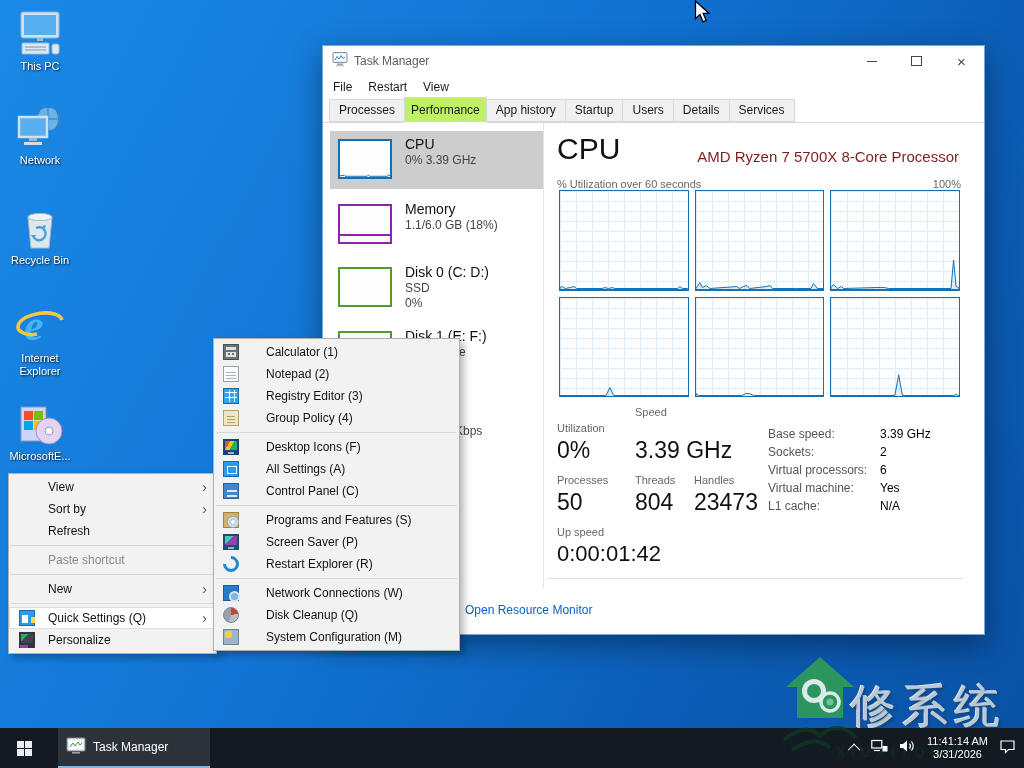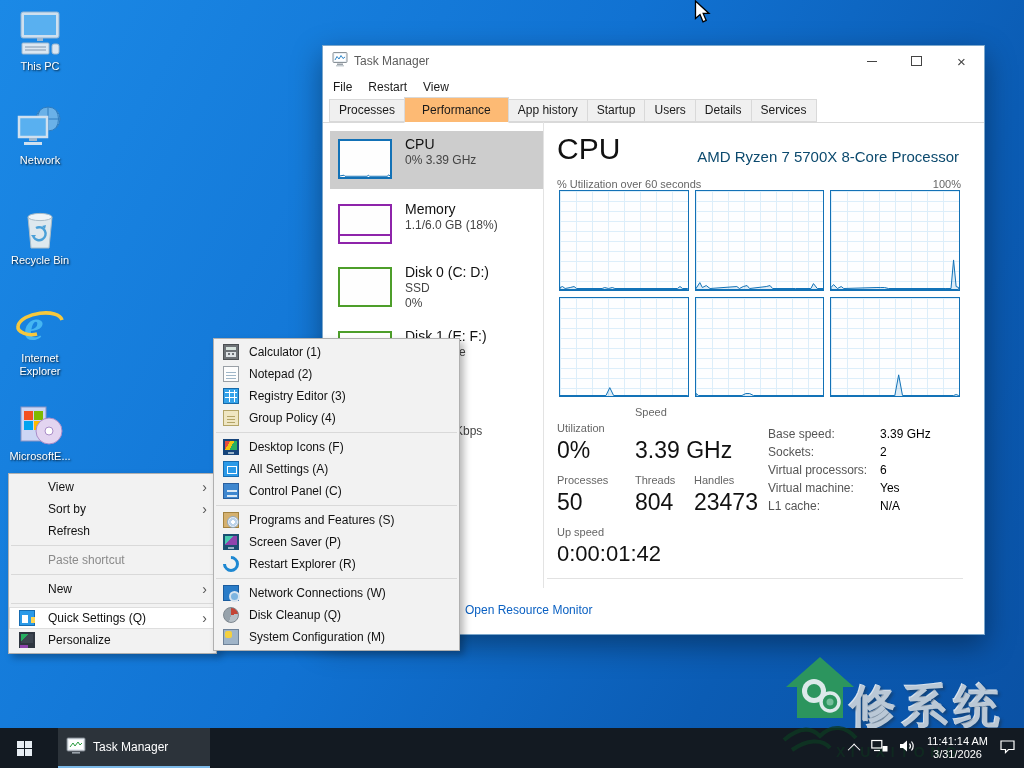--- a/index.html
+++ b/index.html
@@ -21,60 +21,60 @@
   .wbtn{width:45px;display:flex;align-items:center;justify-content:center;color:#444}
   .min-bar{width:10px;height:1px;background:#444}
   .max-box{width:9px;height:8px;border:1px solid #444}
   .close-x{font-size:15px;line-height:15px}
   .menubar{height:22px;display:flex;padding-left:2px;font-size:12px;color:#1a1a1a}
   .menubar span{padding:4px 8px}
   .tabstrip{height:25px;display:flex;align-items:flex-end;padding-left:6px;
             border-bottom:1px solid #d9d9d9;box-sizing:border-box}
   .tab{font-size:12px;color:#1a1a1a;background:#f0f0f0;border:1px solid #d9d9d9;
        padding:3px 9px 4px;margin-right:-1px;white-space:nowrap}
-  .tab.active{background:#fdba74;border-bottom-color:#fff;padding:5px 17px 5px;
+  .tab.active{background:#bef264;border-bottom-color:#fff;padding:5px 6px 5px;
               margin-bottom:-1px;position:relative;z-index:2}
   
   .sidebar{position:absolute;left:7px;top:76px;width:213px}
   .sideitem{position:absolute;left:0;width:213px}
   .sideitem.sel{background:#cdcdcd}
   .thumb{position:absolute;left:8px;top:8px;width:54px;height:40px;background:#fefefe;
          box-sizing:border-box;border:2px solid #1271b6}
   .thumb.mem{border-color:#8e24aa}
   .thumb.mem::after{content:"";position:absolute;left:0;right:0;bottom:6px;border-top:2px solid #8e24aa}
   .thumb.disk{border-color:#4d9e2a}
   .stext{position:absolute;left:75px;top:4px}
   .stitle{font-size:14px;color:#111;line-height:18px;white-space:nowrap}
   .ssub{font-size:12px;color:#444;line-height:15px;white-space:nowrap}
   .sidebar-div{position:absolute;left:220px;top:76px;bottom:46px;width:1px;background:#e3e3e3}
   
   .pane{position:absolute;left:222px;top:76px;width:430px;height:460px;font-size:12px}
   .cpu-h1{position:absolute;left:12px;top:10px;font-size:30px;color:#111}
-  .chip{position:absolute;right:16px;top:26px;font-size:15px;color:#0c4a6e}
+  .chip{position:absolute;right:16px;top:26px;font-size:15px;color:#7f1d1d}
   .gmeta{position:absolute;left:12px;top:56px;width:404px;display:flex;
          justify-content:space-between;font-size:11px;color:#666}
   .coregrid{position:absolute;left:14px;top:68px;width:401px;height:207px;display:grid;
             grid-template-columns:1fr 1fr 1fr;grid-template-rows:1fr 1fr;gap:6px}
   .core{position:relative;border:1px solid #1271b6;box-sizing:border-box;background:
         repeating-linear-gradient(to right,#dceefa 0 1px,transparent 1px 16px),
         repeating-linear-gradient(to bottom,#dceefa 0 1px,transparent 1px 10px),#fdfeff}
   .slabel{position:absolute;font-size:11px;color:#666;white-space:nowrap}
   .sval{position:absolute;font-size:23px;color:#111;white-space:nowrap}
   .sval.sm{font-size:22px}
   .details{position:absolute;left:223px;top:303px;line-height:18px;white-space:nowrap}
   .drow .dl{display:inline-block;width:112px;color:#555;font-size:12px}
   .drow .dv{color:#000;font-size:12px}
   .pane-div{position:absolute;left:2px;right:12px;top:456px;border-top:1px solid #e2e2e2}
   .resmon{position:absolute;left:142px;top:557px;font-size:12px;color:#0a60c2;cursor:pointer}
   
   .menu{position:absolute;background:#f2f2f2;border:1px solid #b0b0b0;box-sizing:border-box;
         padding:2px 0;font-size:12px;color:#111;box-shadow:4px 4px 7px rgba(0,0,0,.28)}
   .mi{height:22px;line-height:22px;position:relative;white-space:nowrap}
   .m1 .mi{padding-left:39px}
-  .m2 .mi{padding-left:35px}
+  .m2 .mi{padding-left:52px}
   .mi .arrow{position:absolute;right:9px;top:0;font-size:14px;color:#555}
   .mi.dis{color:#8a8a8a}
   .mi.hl{background:#fff;box-shadow:inset 0 0 0 1px #dedede}
   .msep{height:1px;background:#d9d9d9;margin:3px 2px}
   .micon{position:absolute;top:3px;width:16px;height:16px;box-sizing:border-box}
   .m1 .micon{left:10px}
   .m2 .micon{left:9px}
   .i-calc{background:#6e7276;border:1px solid #4c4f52}
   .i-calc::before{content:"";position:absolute;left:2px;top:2px;right:2px;height:3px;background:#d8e4de}
   .i-calc::after{content:"";position:absolute;left:2px;top:7px;right:2px;bottom:2px;
@@ -131,21 +131,21 @@
   .winlogo i{background:#e8eef4}
   .taskbtn{margin-left:10px;width:152px;display:flex;align-items:center;gap:7px;padding:0 8px;
            background:rgba(255,255,255,.11);border-bottom:2px solid #7cb9e8;box-sizing:border-box;
            color:#fff;font-size:12px}
   .tray{margin-left:auto;display:flex;align-items:center;gap:11px;padding-right:8px;
         color:#fff;position:relative;z-index:2}
   .chev{width:8px;height:8px;border-left:1.5px solid #fff;border-top:1.5px solid #fff;
         transform:rotate(45deg) translateY(2px)}
   .clock{font-size:11px;line-height:13px;text-align:center;white-space:nowrap}
   
-  .wm-cn{position:absolute;left:850px;top:676px;font-size:46px;font-weight:bold;letter-spacing:6px;
+  .wm-cn{position:absolute;left:850px;top:676px;font-size:46px;font-weight:normal;letter-spacing:6px;
          color:#c9d2da;opacity:.92;text-shadow:2px 2px 3px rgba(30,50,70,.55),-1px -1px 0 #edf2f6;
          white-space:nowrap}
   .wm-en{position:absolute;left:836px;top:744px;font-size:14px;font-weight:bold;letter-spacing:5.5px;
          color:#0e3320;opacity:.6;white-space:nowrap}
   .wm-logo{position:absolute;left:780px;top:652px}
   .cursor{position:absolute;left:694px;top:0;z-index:99}
 </style>
 </head>
 <body>
 

